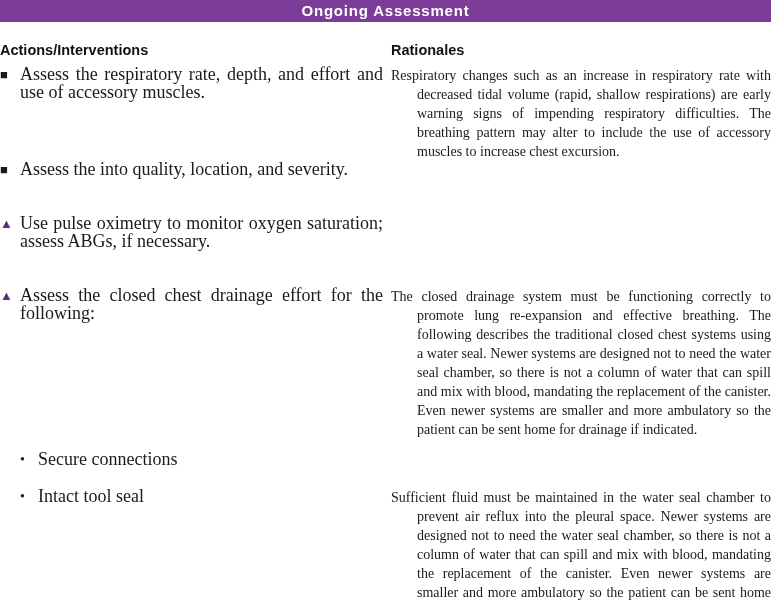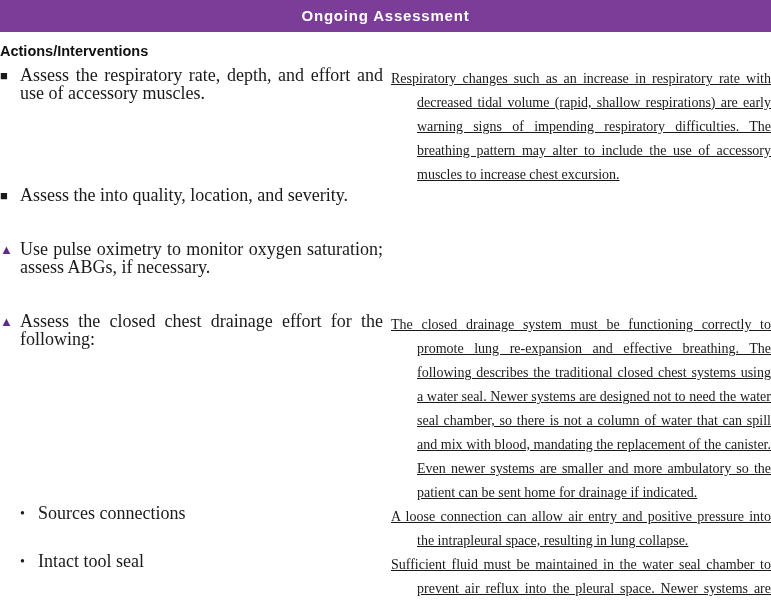--- a/index.html
+++ b/index.html
@@ -7,38 +7,38 @@
   body {
     width: 771px;
     height: 601px;
     background: #ffffff;
     color: #1a1a1a;
     font-family: "Liberation Serif", "DejaVu Serif", serif;
     overflow: hidden;
   }
   .banner {
     width: 771px;
-    height: 32px;
+    height: 22px;
     background: #7C3D98;
     display: flex;
     align-items: center;
     justify-content: center;
   }
   .banner-title {
     color: #ffffff;
     font-family: "Liberation Sans", sans-serif;
     font-weight: bold;
     font-size: 15px;
     letter-spacing: 0.8px;
     line-height: 22px;
   }
   .header-row {
     display: grid;
     grid-template-columns: 391px 380px;
-    margin-top: 11px;
+    margin-top: 20px;
     margin-bottom: 8px;
   }
   .col-header {
     font-family: "Liberation Sans", sans-serif;
     font-weight: bold;
     font-size: 14.5px;
     line-height: 16px;
     color: #111111;
   }
   .rows { }
@@ -67,36 +67,36 @@
   .bullet.dot { margin-left: 20px; width: 18px; font-size: 14px; color: #1a1a1a; }
   .action-text {
     flex: 1;
     font-size: 18px;
     line-height: 17.5px;
     text-align: justify;
     padding-right: 8px;
   }
   .rationale {
     font-size: 14px;
-    line-height: 24px;
+    line-height: 19px;
     text-align: justify;
     padding-left: 26px;
     text-indent: -26px;
-    text-decoration: underline;
   }
 </style>
 </head>
 <body>
 
 <div class="banner">
   <span class="banner-title">Ongoing Assessment</span>
 </div>
 
 <div class="header-row">
   <div class="col-header">Actions/Interventions</div>
+  <div class="col-header">Rationales</div>
 </div>
 
 <div class="rows">
 
   <div class="row">
     <div class="action-cell">
       <span class="bullet square">■</span>
       <div class="action-text">Assess the respiratory rate, depth, and effort and use of accessory muscles.</div>
     </div>
     <div class="rationale">Respiratory changes such as an increase in respiratory rate with decreased tidal volume (rapid, shallow respirations) are early warning signs of impending respiratory difficulties. The breathing pattern may alter to include the use of accessory muscles to increase chest excursion.</div>
@@ -120,23 +120,22 @@
     <div class="action-cell">
       <span class="bullet triangle">▲</span>
       <div class="action-text">Assess the closed chest drainage effort for the following:</div>
     </div>
     <div class="rationale">The closed drainage system must be functioning correctly to promote lung re-expansion and effective breathing. The following describes the traditional closed chest systems using a water seal. Newer systems are designed not to need the water seal chamber, so there is not a column of water that can spill and mix with blood, mandating the replacement of the canister. Even newer systems are smaller and more ambulatory so the patient can be sent home for drainage if indicated.</div>
   </div>
 
   <div class="row">
     <div class="action-cell">
       <span class="bullet dot">•</span>
-      <div class="action-text">Sources connections</div>
+      <div class="action-text">Secure connections</div>
     </div>
-    <div class="rationale">A loose connection can allow air entry and positive pressure into the intrapleural space, resulting in lung collapse.</div>
   </div>
 
   <div class="row">
     <div class="action-cell">
       <span class="bullet dot">•</span>
       <div class="action-text">Intact tool seal</div>
     </div>
     <div class="rationale">Sufficient fluid must be maintained in the water seal chamber to prevent air reflux into the pleural space. Newer systems are designed not to need the water seal chamber, so there is not a column of water that can spill and mix with blood, mandating the replacement of the canister. Even newer systems are smaller and more ambulatory so the patient can be sent home for drainage if indicated.</div>
   </div>
 

